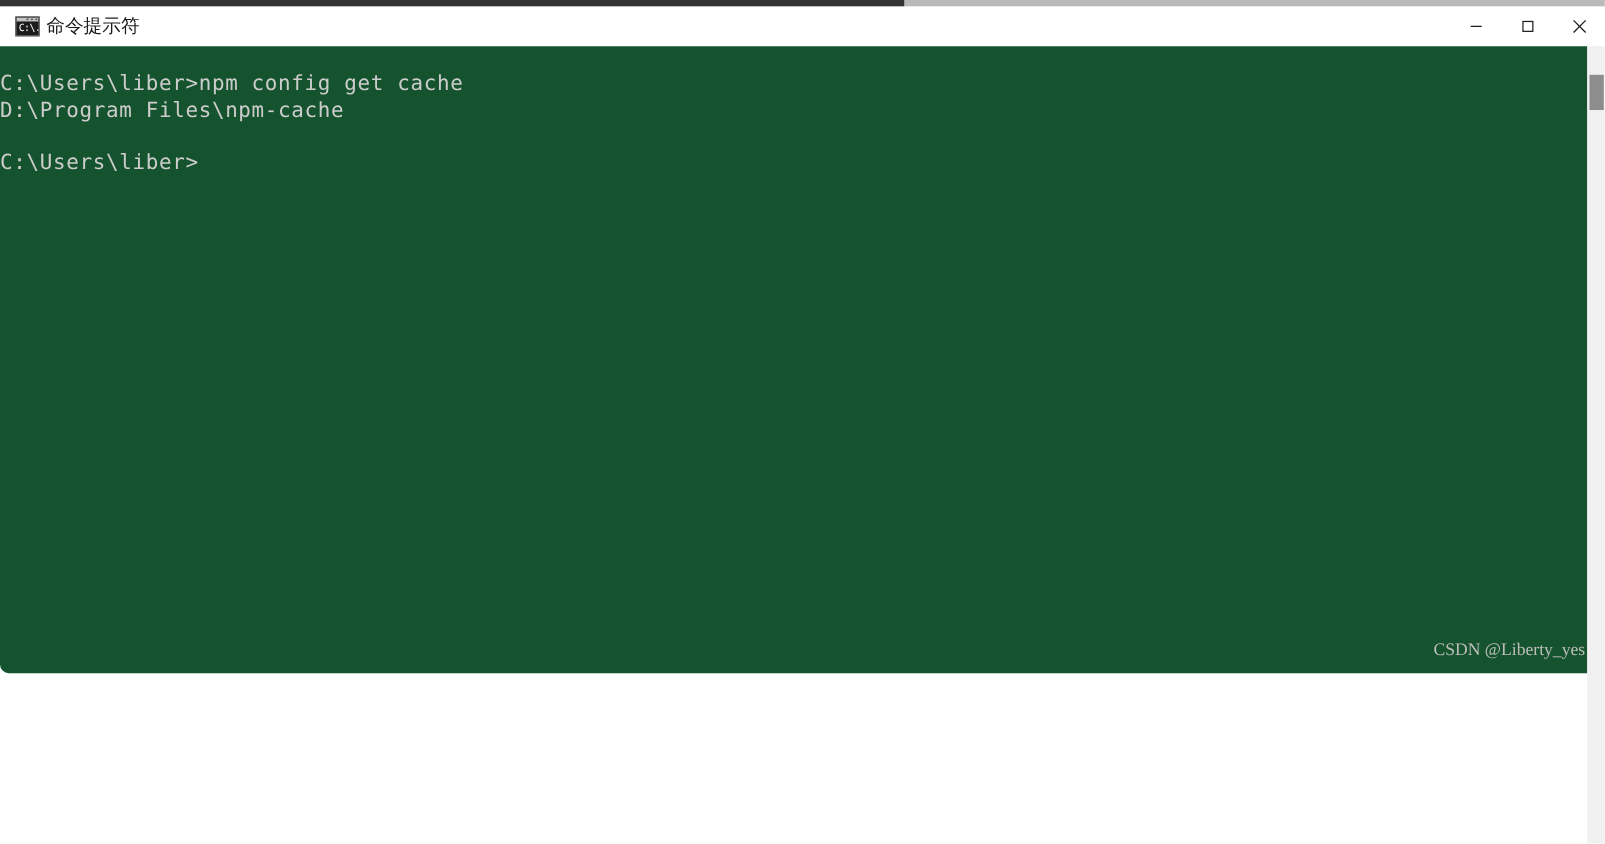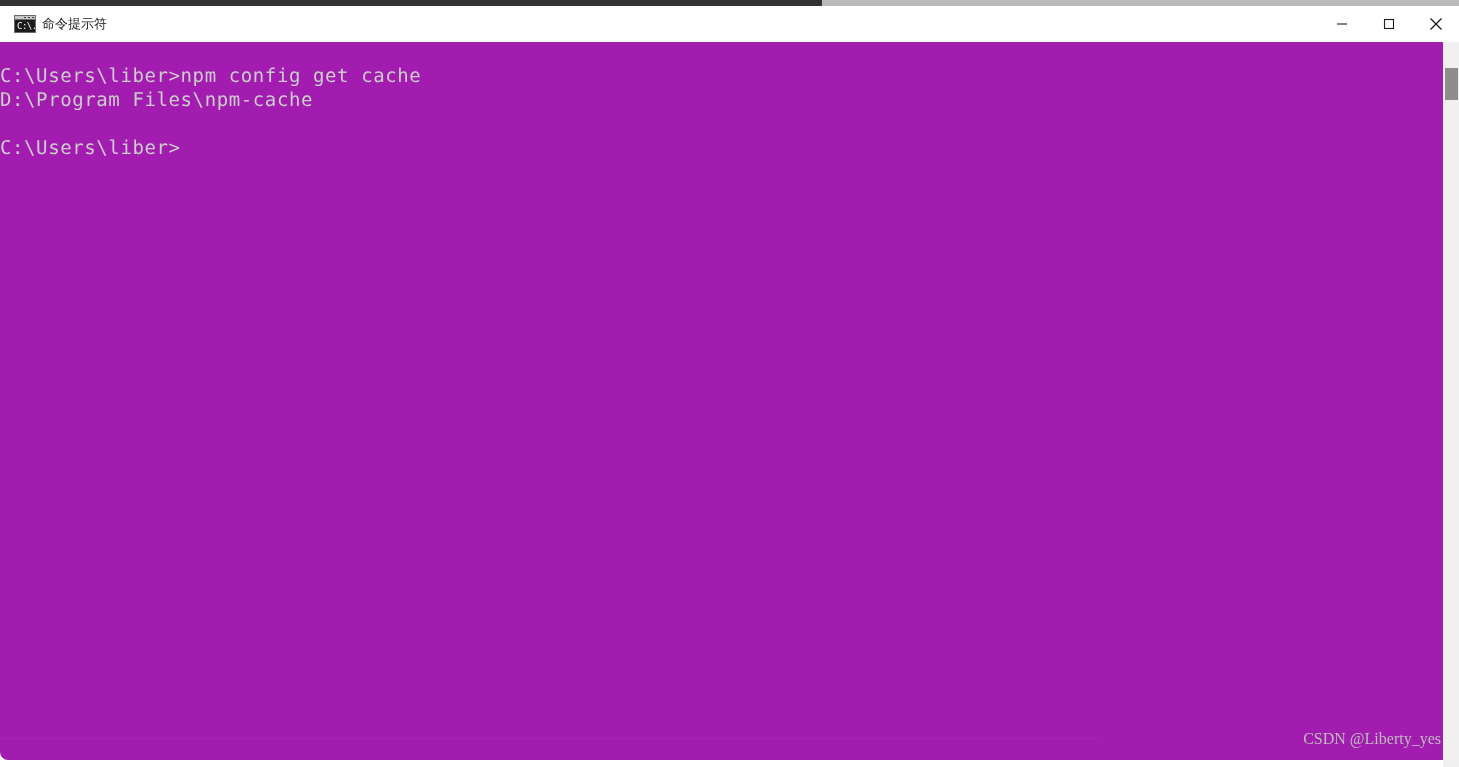--- a/index.html
+++ b/index.html
@@ -106,21 +106,21 @@
     letter-spacing: -0.5px;
     white-space: nowrap;
   }
 
   .title-text {
     position: absolute;
     left: 42px;
     top: 0;
     height: 36px;
     line-height: 36px;
-    font-size: 13px;
+    font-size: 17px;
     color: #1b1b1b;
     font-family: "DejaVu Sans", "Liberation Sans", sans-serif;
     white-space: nowrap;
   }
 
   
   .caption-buttons {
     position: absolute;
     right: 0;
     top: 0;
@@ -139,22 +139,22 @@
     cursor: default;
   }
   .cap-btn svg { display: block; }
 
   
   .console {
     position: absolute;
     top: 36px;
     left: 0;
     width: 1443px;
-    height: 718px;
-    background: #a21caf;
+    height: 570px;
+    background: #14532d;
     border-bottom-left-radius: 8px;
     overflow: hidden;
   }
 
   .console-text {
     position: absolute;
     top: 22px;
     left: 0px;
     margin: 0;
     color: #cccccc;

